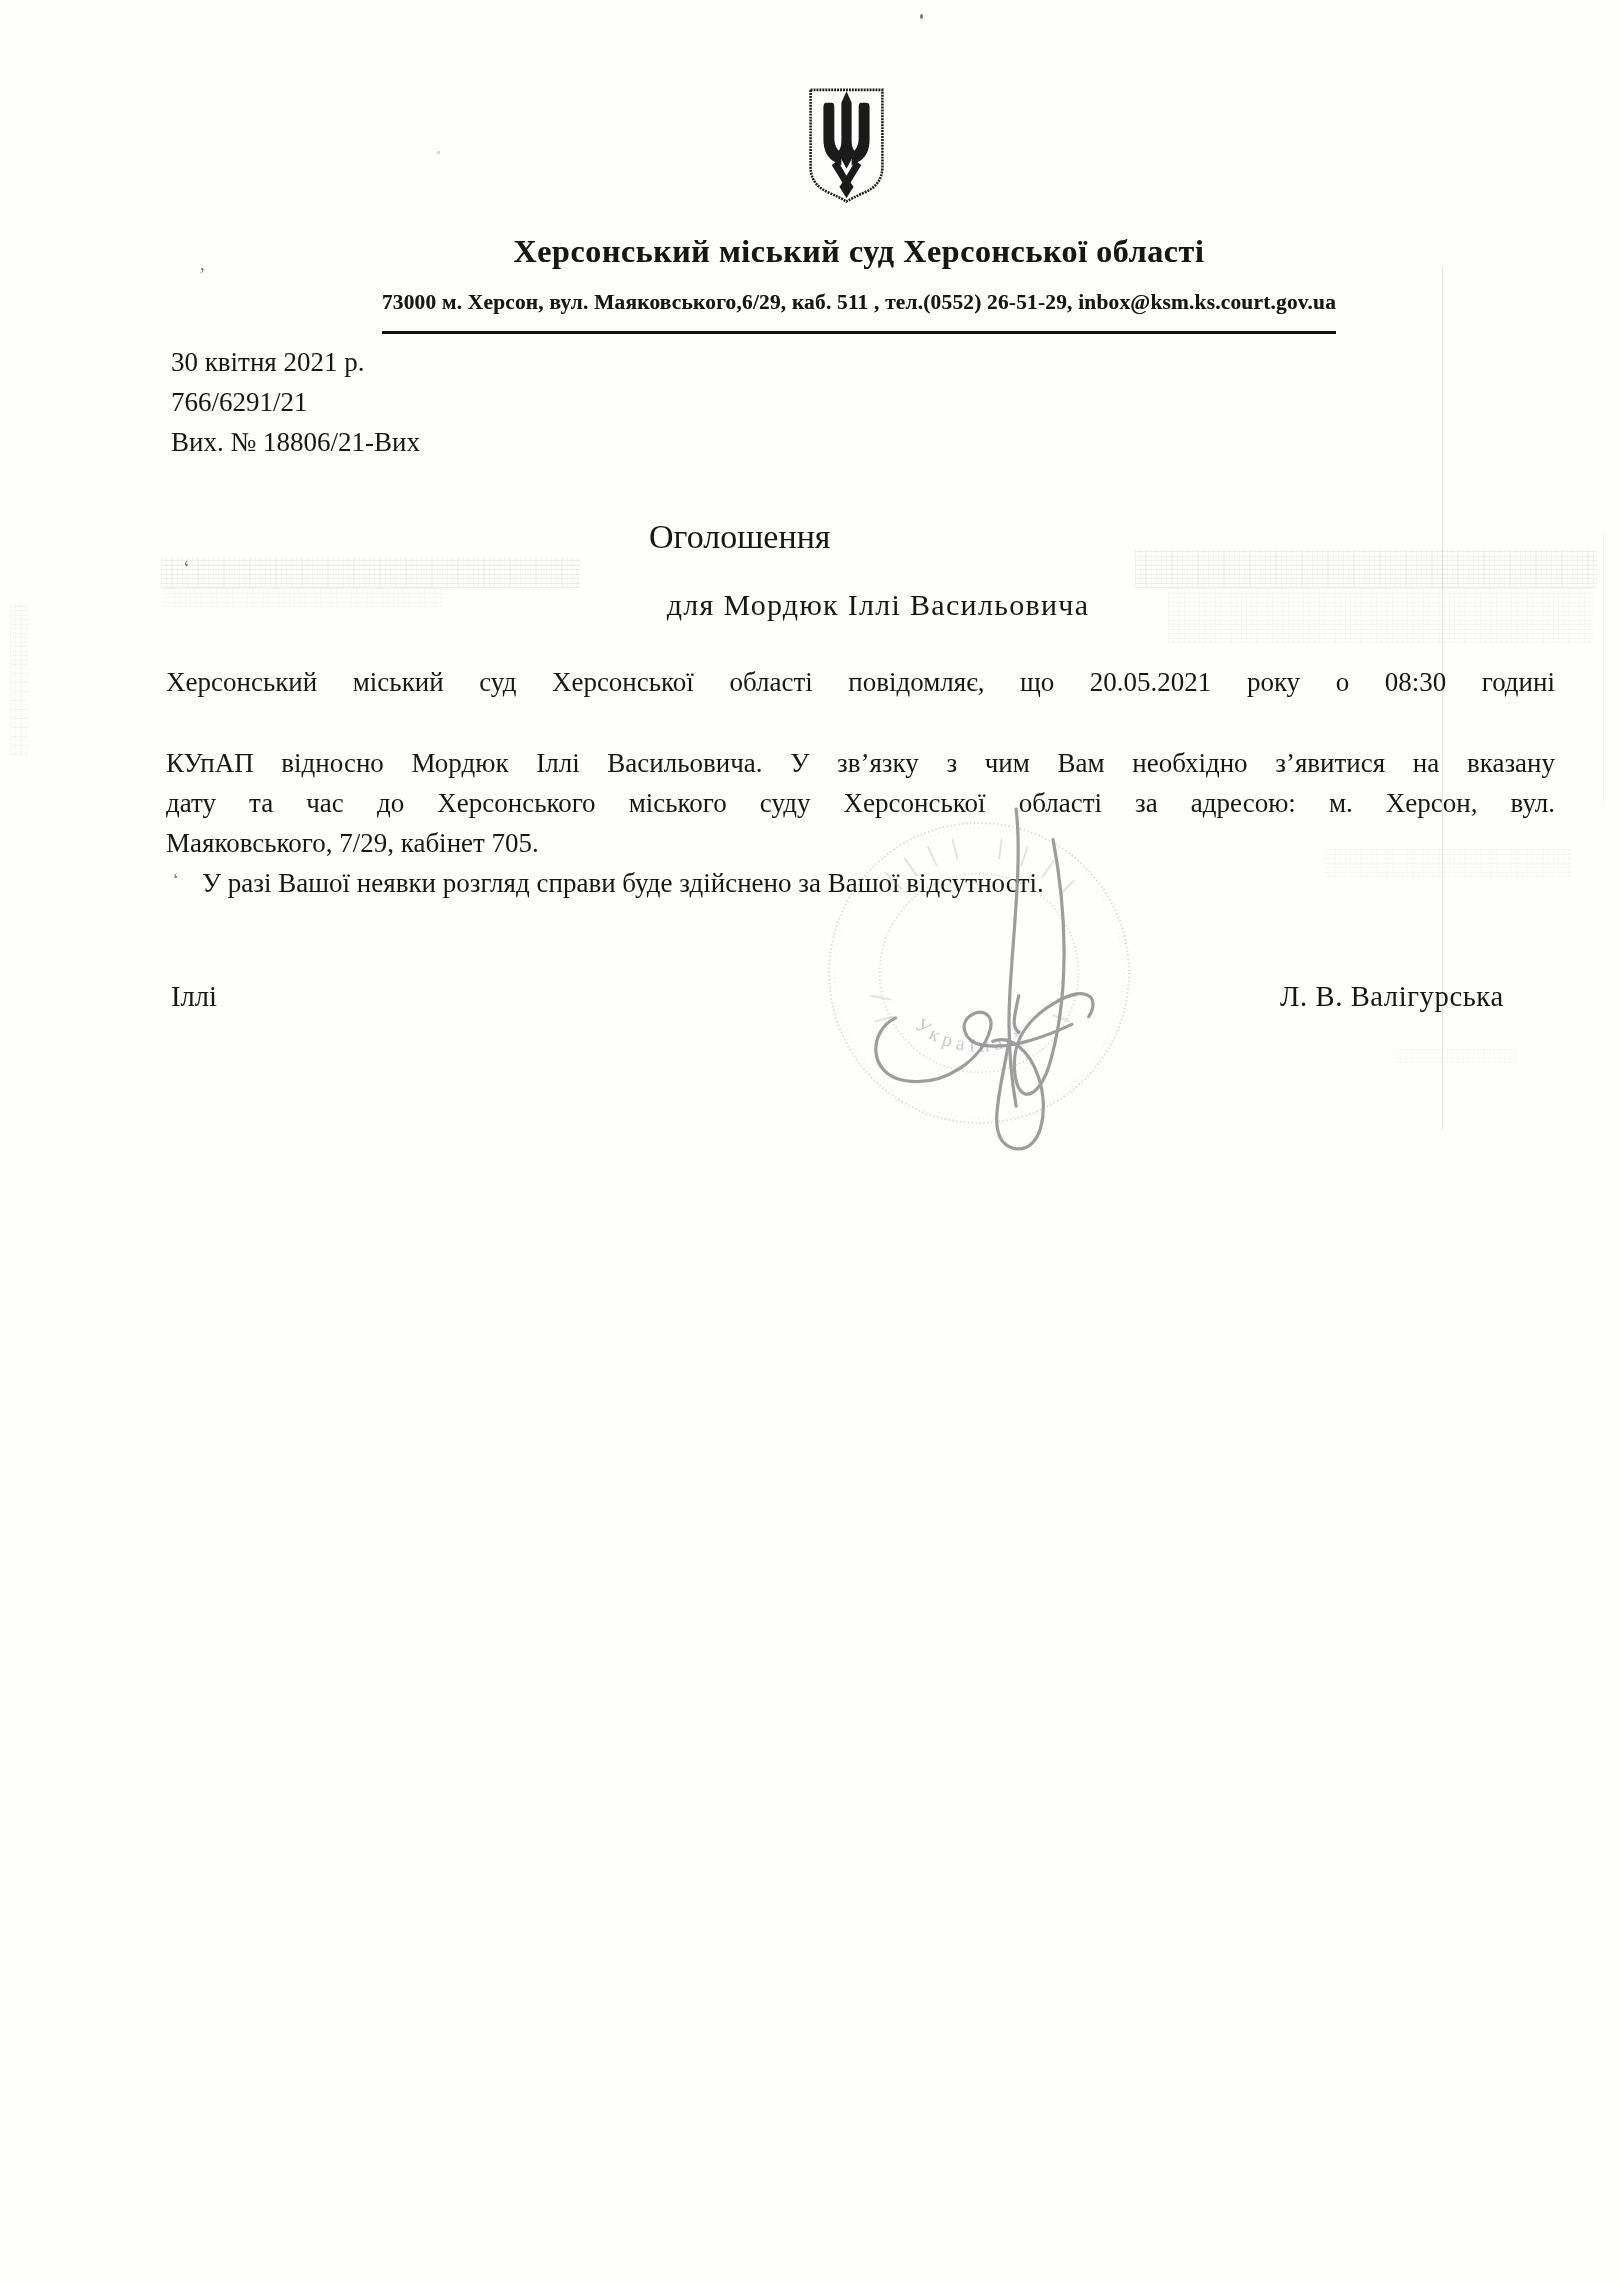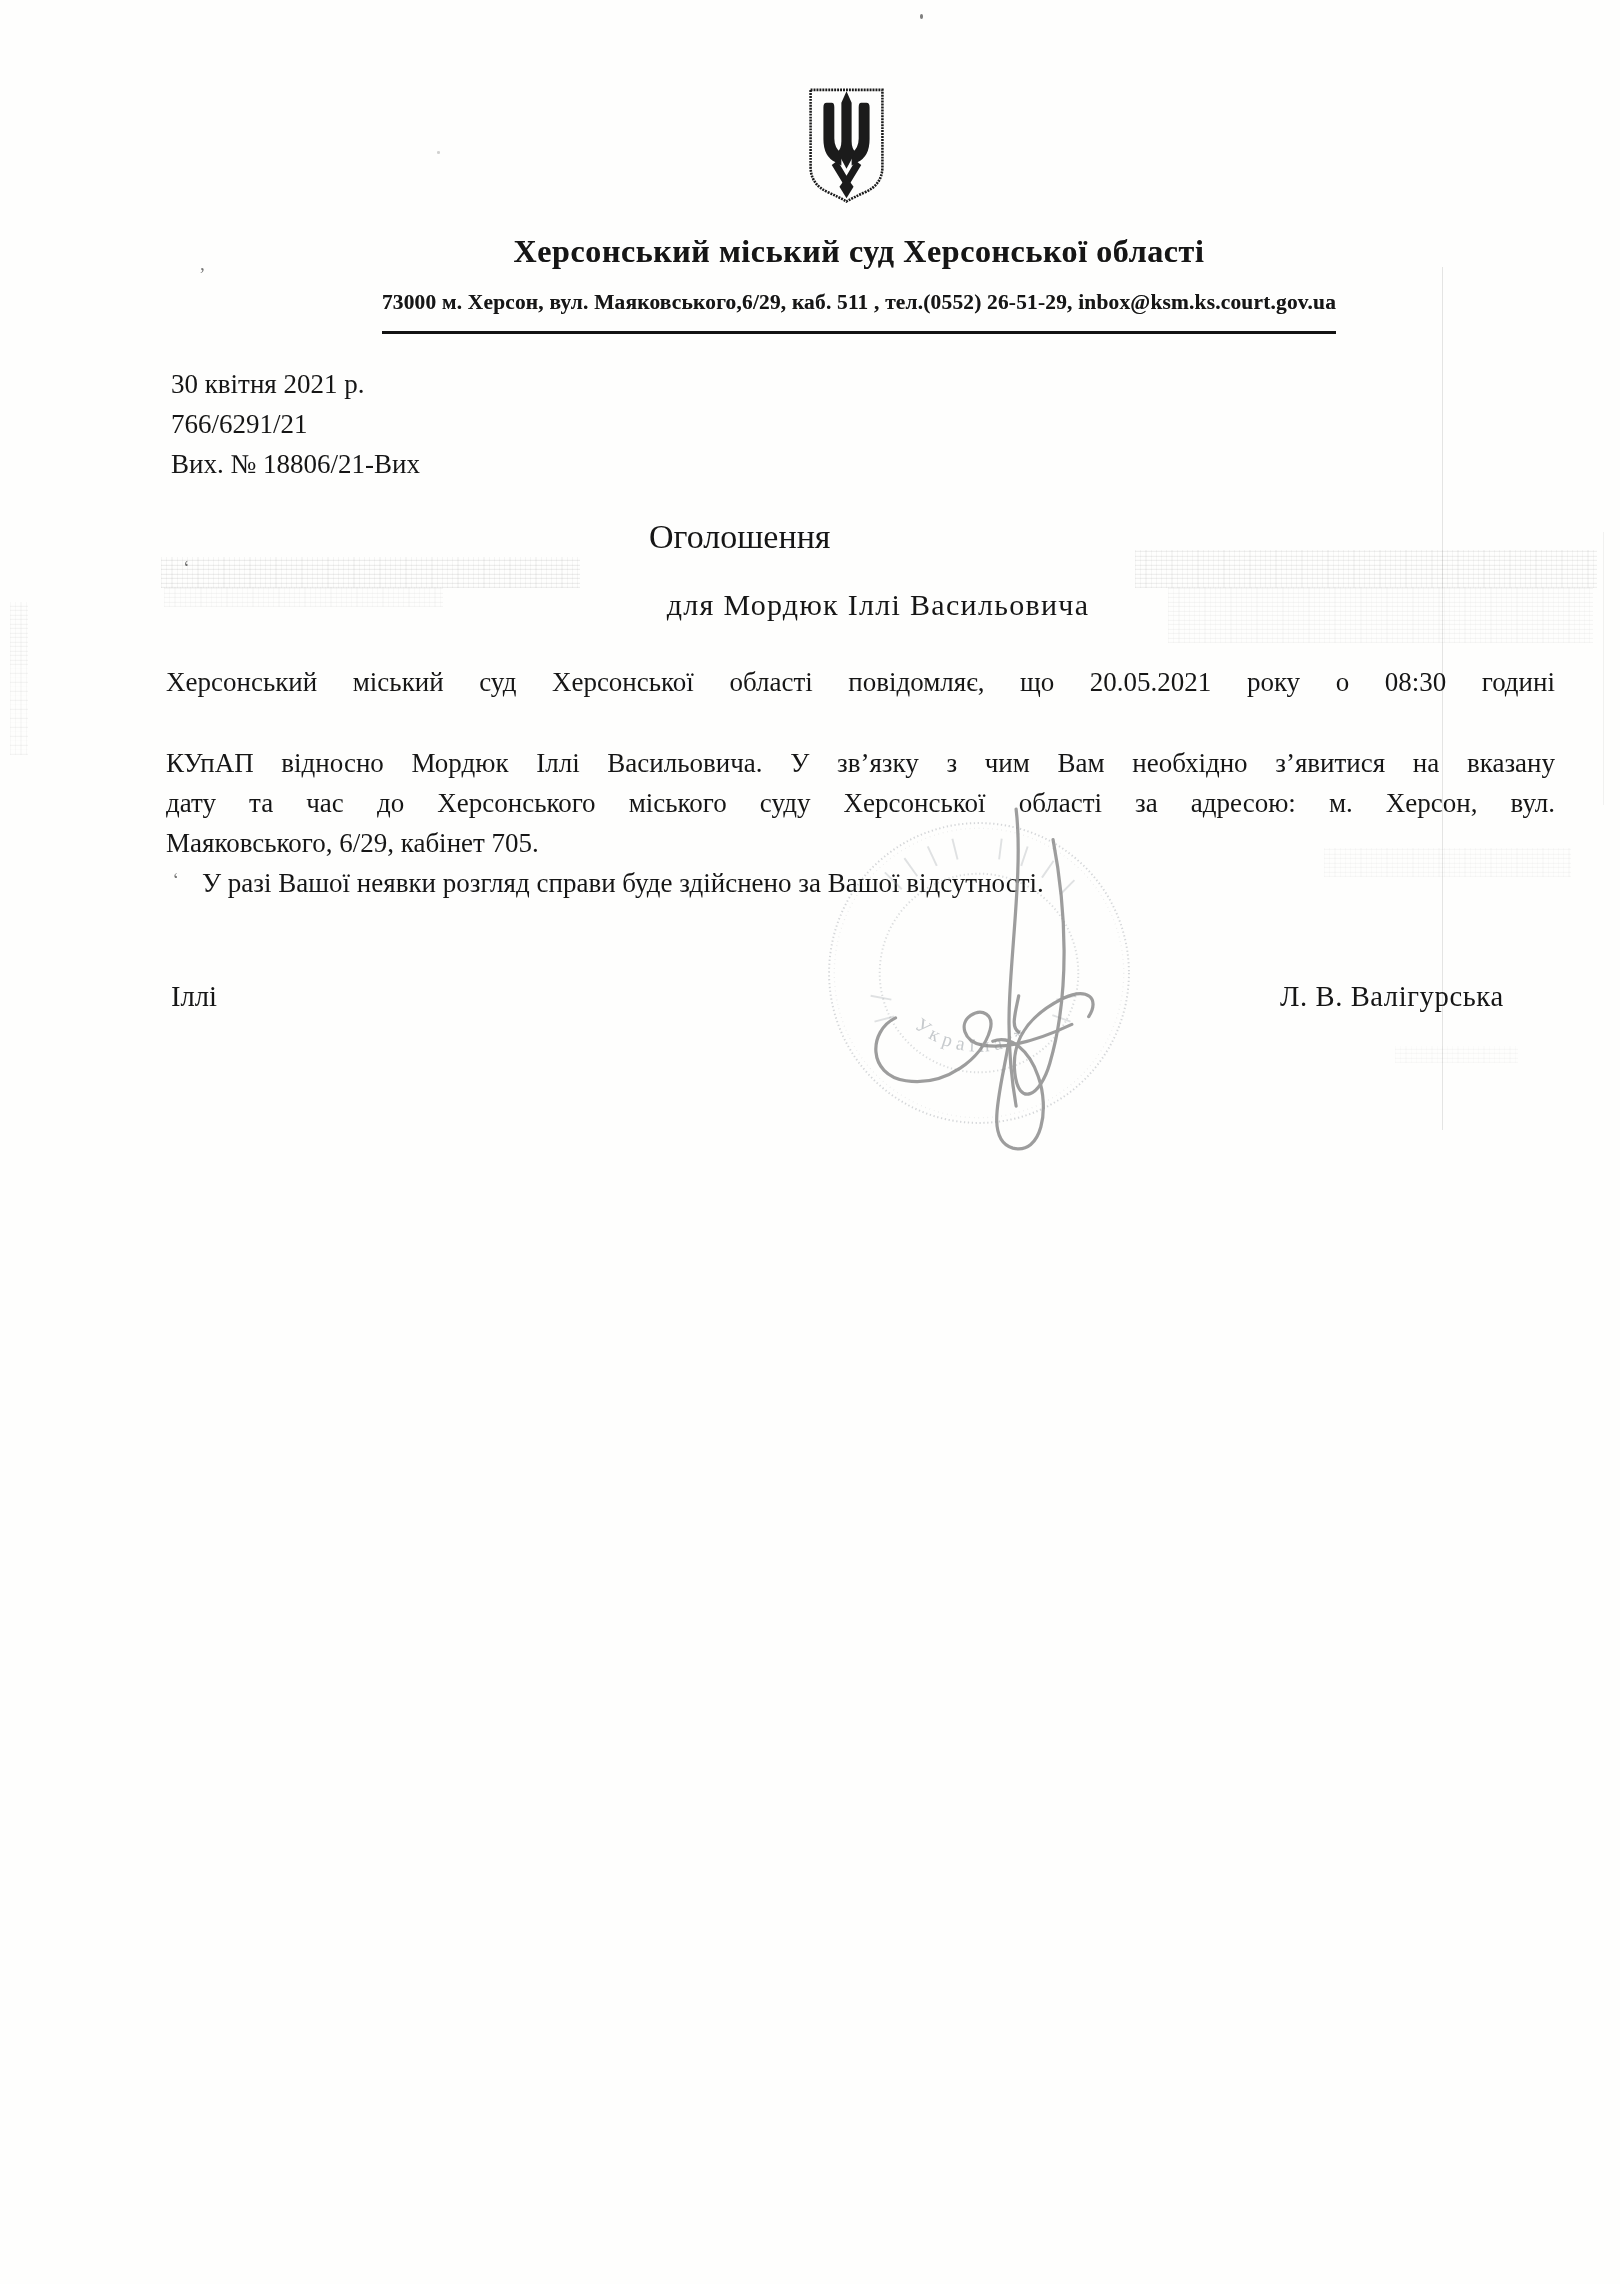--- a/index.html
+++ b/index.html
@@ -20,21 +20,21 @@
     letter-spacing:0.6px;line-height:1.05;
     text-shadow:0 0 0.6px rgba(0,0,0,.45);
   }
   .address-row{left:260px;top:290px;width:1198px;text-align:center;}
   .address-row span{
     display:inline-block;font-size:21.4px;font-weight:bold;
     border-bottom:3.2px solid #131313;padding-bottom:16px;
     letter-spacing:0.2px;text-shadow:0 0 0.6px rgba(0,0,0,.4);
   }
   
-  .meta{left:171px;top:364px;font-size:27px;line-height:40px;white-space:nowrap;}
+  .meta{left:171px;top:342px;font-size:27px;line-height:40px;white-space:nowrap;}
   
   .heading{left:649px;top:518px;width:435px;text-align:left;font-size:34px;}
   .addressee{left:659px;top:588px;width:438px;text-align:center;font-size:30px;letter-spacing:1.3px;}
   
   .bline{left:166px;width:1389px;font-size:27px;line-height:1.18;white-space:normal;}
   .j{text-align:justify;text-align-last:justify;}
   .ind2{text-indent:36px;}
   
   .judge-label{left:171px;top:981px;font-size:28.6px;}
   .judge-name{left:1280px;top:981px;font-size:28.6px;letter-spacing:0.6px;}
@@ -84,21 +84,21 @@
     <div>766/6291/21</div>
     <div>Вих. № 18806/21-Вих</div>
   </div>
 
   <div class="abs heading">Оголошення</div>
   <div class="abs addressee">для Мордюк Іллі Васильовича</div>
 
   <div class="abs bline j" style="top:667px;">Херсонський міський суд Херсонської області  повідомляє, що 20.05.2021 року о 08:30 годині</div>
   <div class="abs bline j" style="top:748px;">КУпАП відносно Мордюк Іллі Васильовича. У зв’язку з чим Вам необхідно з’явитися на вказану</div>
   <div class="abs bline j" style="top:788px;">дату та час до Херсонського міського суду Херсонської області за адресою: м. Херсон, вул.</div>
-  <div class="abs bline" style="top:828px;">Маяковського, 6/29, кабінет 705.</div>
+  <div class="abs bline" style="top:828px;">Маяковського, 7/29, кабінет 705.</div>
   <div class="abs bline ind2" style="top:868px;">У разі Вашої неявки розгляд справи буде здійснено за Вашої відсутності.</div>
 
   <svg class="abs stamp" viewBox="0 0 530 530">
     <circle cx="265" cy="265" r="231" fill="none" stroke="#9aa0a6" stroke-width="3" stroke-dasharray="2 4" opacity=".42"></circle>
     <circle cx="265" cy="265" r="223" fill="none" stroke="#9aa0a6" stroke-width="2" stroke-dasharray="1 6" opacity=".22"></circle>
     <circle cx="265" cy="265" r="153" fill="none" stroke="#9aa0a6" stroke-width="3" stroke-dasharray="2 4" opacity=".35"></circle>
 
     <g stroke="#9aa0a6" stroke-width="3" opacity=".3">
       <line x1="120" y1="110" x2="146" y2="136"></line>
         <line x1="150" y1="88" x2="170" y2="116"></line>

